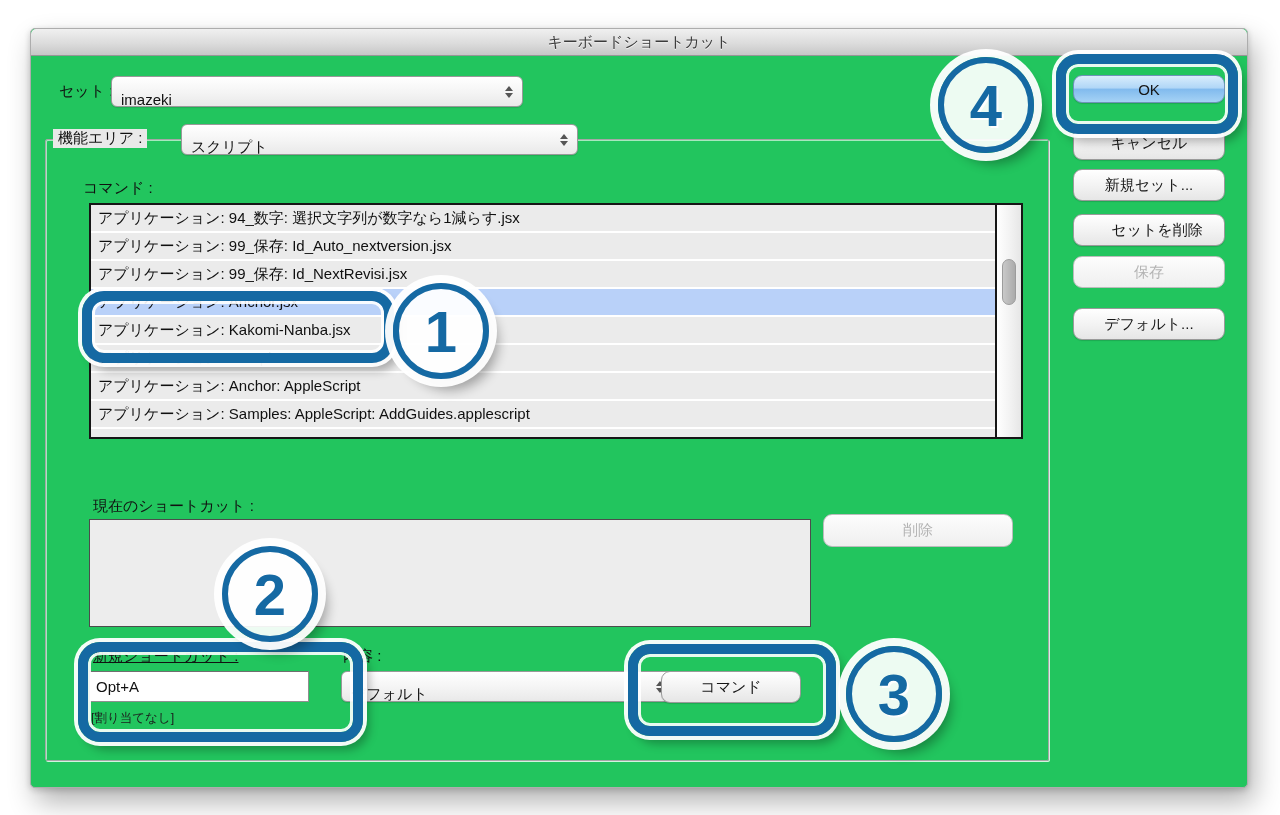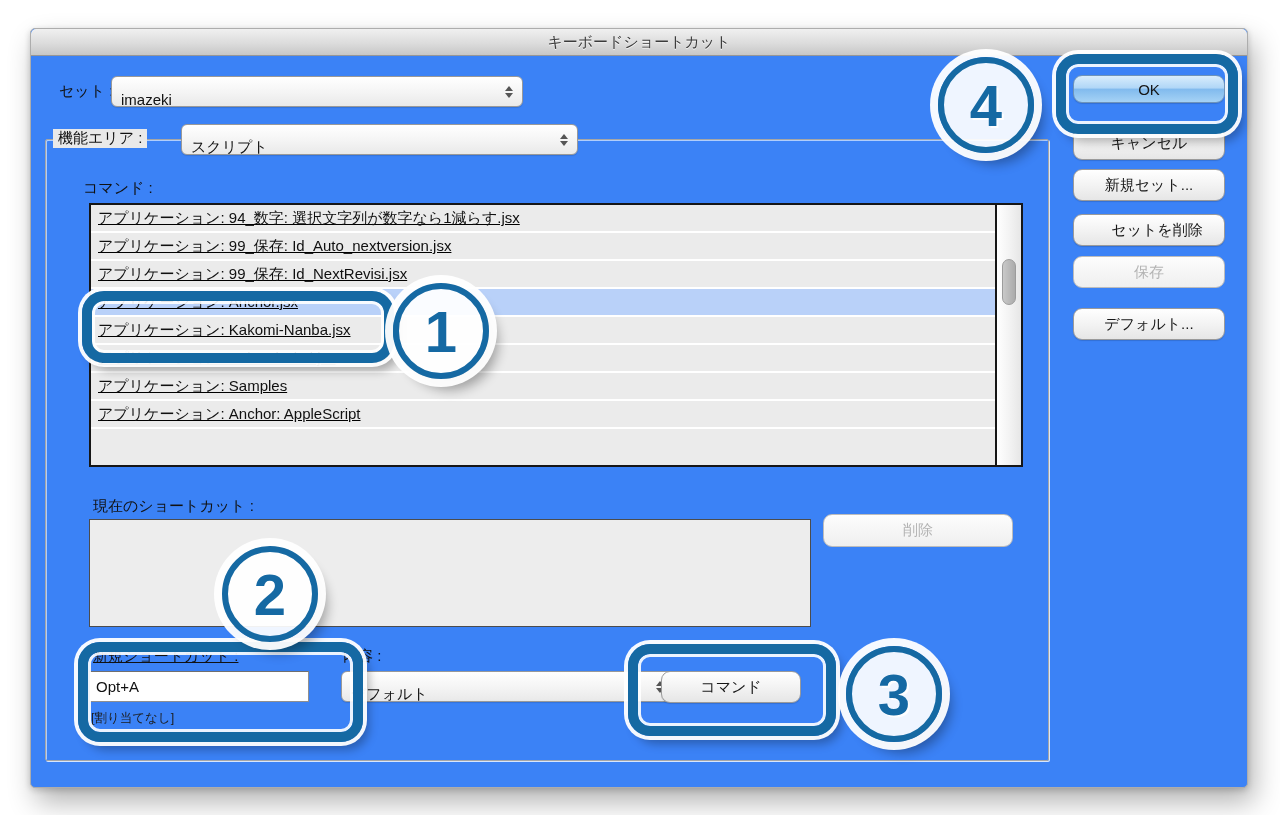--- a/index.html
+++ b/index.html
@@ -2,21 +2,21 @@
 <html><head>
 <meta charset="utf-8">
 <style>
   * { margin:0; padding:0; box-sizing:border-box; }
   html,body { width:1280px; height:815px; background:#fff; overflow:hidden;
               font-family:"Liberation Sans","DejaVu Sans",sans-serif; }
   .stage { position:relative; width:1280px; height:815px; background:#fff; }
 
   
   .dialog { position:absolute; left:30px; top:28px; width:1218px; height:760px;
-            background:#3b82f6; border:1px solid #adadad; border-radius:5px;
+            background:#22c55e; border:1px solid #adadad; border-radius:5px;
             box-shadow:6px 14px 28px rgba(0,0,0,.30), 0 2px 6px rgba(0,0,0,.18); }
   .titlebar { position:absolute; left:0; top:0; width:100%; height:27px;
               background:linear-gradient(#f0f0f0,#dcdcdc 55%,#c7c7c7);
               border-bottom:1px solid #969696; border-radius:5px 5px 0 0;
               display:flex; align-items:center; justify-content:center; }
   .titlebar span { font-size:15px; color:#3b3b3b; text-shadow:0 1px 0 rgba(255,255,255,.8); }
 
   .lbl { position:absolute; font-size:15px; color:#111; white-space:nowrap; }
 
   
@@ -33,22 +33,22 @@
   .popup .arrows i.down { border-top:5px solid #555; }
 
   
   .groupbox { position:absolute; left:14px; top:110px; width:1004px; height:622px;
               border:1px solid #a6a6a6; border-radius:2px;
               box-shadow:1px 1px 0 rgba(255,255,255,.8), inset 1px 1px 0 rgba(255,255,255,.6); }
   .fa-label { position:absolute; left:22px; top:100px; background:#e9e9e9; padding:0 5px;
               font-size:15px; color:#111; z-index:2; }
 
   
-  .cmdlist { position:absolute; left:58px; top:174px; width:934px; height:264px;
-             background:#ebebeb; border:2px solid #161616; display:flex;text-decoration:underline; }
+  .cmdlist { position:absolute; left:58px; top:174px; width:934px; height:236px;
+             background:#ebebeb; border:2px solid #161616; display:flex; }
   .rows { flex:1 1 auto; overflow:hidden; }
   .row { height:28px; line-height:26px; font-size:15px; color:#101010;
          padding-left:7px; background:#ebebeb; border-bottom:2px solid #ffffff;
          white-space:nowrap; overflow:hidden; }
   .row.selected { background:#b9d1f9; }
   .vscroll { flex:0 0 26px; border-left:2px solid #161616;
              background:linear-gradient(to right,#ffffff,#f1f1f1 60%,#e6e6e6);
              position:relative; }
   .vthumb { position:absolute; left:5px; top:54px; width:14px; height:46px;
             border-radius:8px; background:linear-gradient(to right,#c9c9c9,#ababab);
@@ -118,23 +118,23 @@
     </div>
 
     <div class="lbl" style="left:52px; top:150px;text-align:center;">コマンド :</div>
     <div class="cmdlist">
       <div class="rows">
         <div class="row">アプリケーション: 94_数字: 選択文字列が数字なら1減らす.jsx</div>
         <div class="row">アプリケーション: 99_保存: Id_Auto_nextversion.jsx</div>
         <div class="row">アプリケーション: 99_保存: Id_NextRevisi.jsx</div>
         <div class="row selected">アプリケーション: Anchor.jsx</div>
         <div class="row">アプリケーション: Kakomi-Nanba.jsx</div>
-        <div class="row">アプリケーション: Kakomi-Sitei.jsx</div>
         <div class="row">アプリケーション: Samples</div>
         <div class="row">アプリケーション: Anchor: AppleScript</div>
+        <div class="row">アプリケーション: Samples: AppleScript: AddGuides.applescript</div>
       </div>
       <div class="vscroll">
         <div class="vthumb"></div>
       </div>
     </div>
 
     <div class="lbl" style="left:62px; top:468px;">現在のショートカット :</div>
     <div class="curbox"></div>
     <div class="btn disabled" style="left:792px; top:485px; width:190px; height:33px;">削除</div>
 

